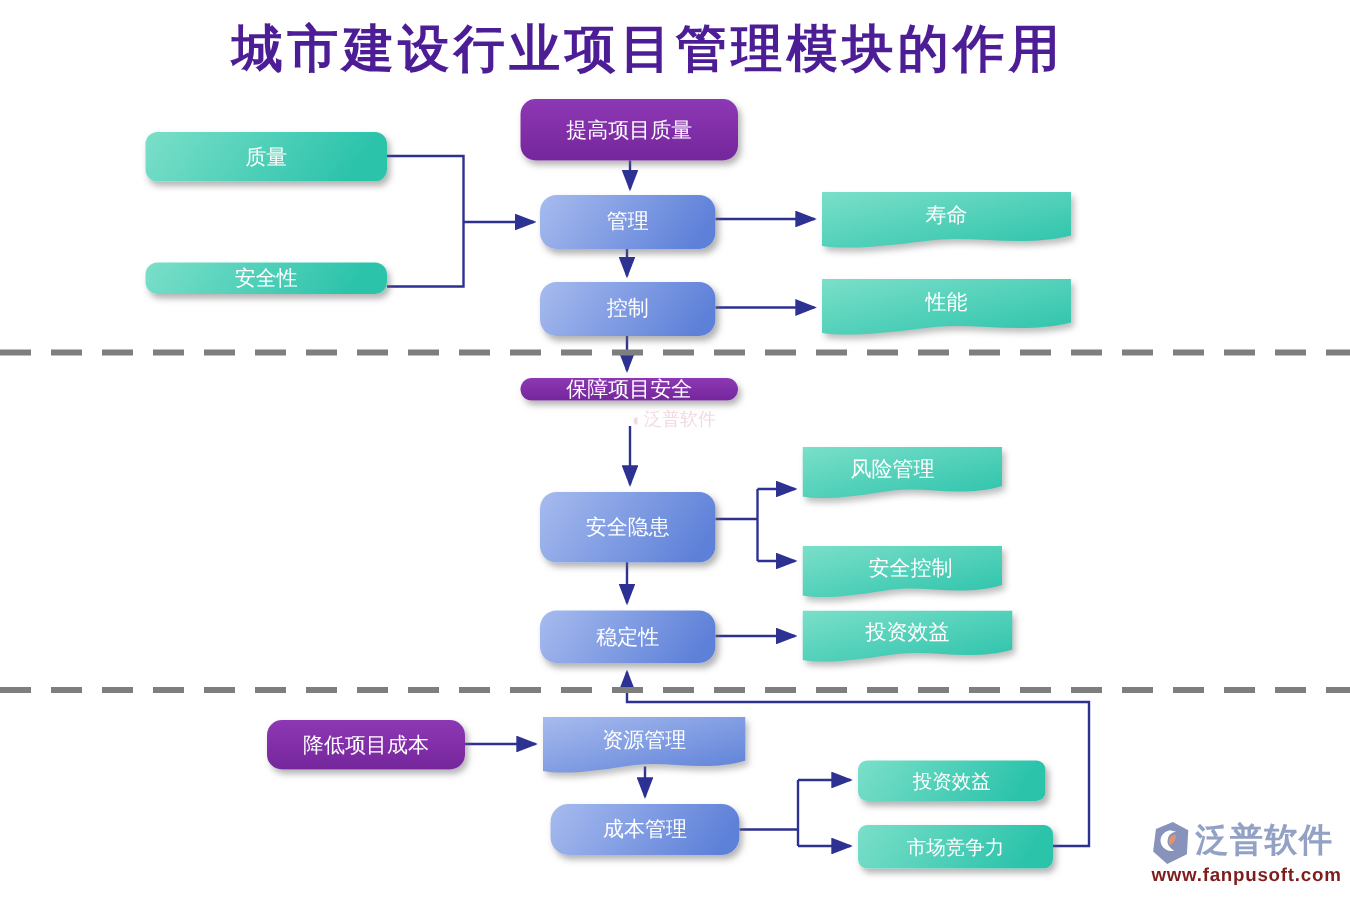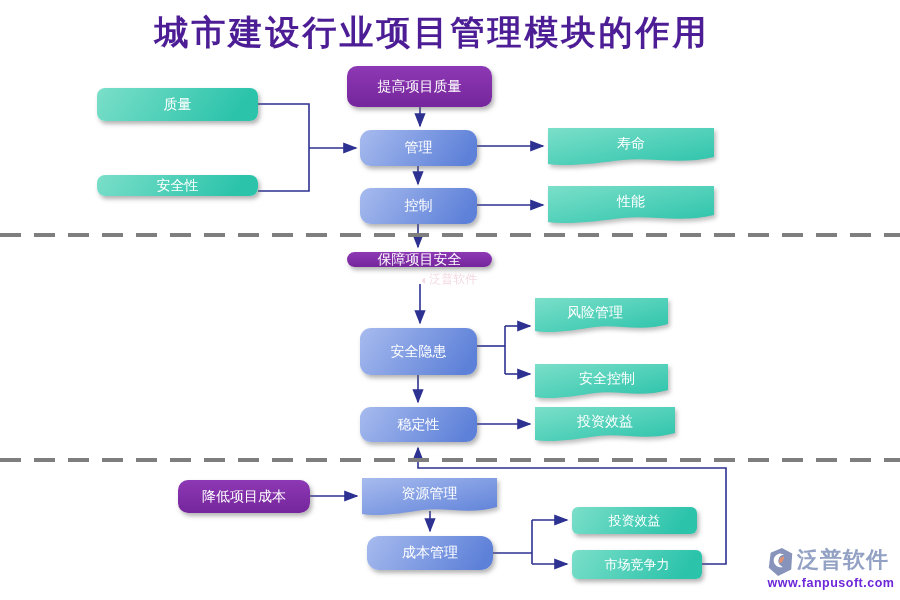--- a/index.html
+++ b/index.html
@@ -21,21 +21,21 @@
   .docwrap{box-shadow:none;}
   .docwrap svg{position:absolute;left:0;top:0;filter:drop-shadow(2px 3px 2px rgba(110,110,110,.45));}
   .doclbl{position:relative;margin-top:-8px;text-align:center;}
   .lbl{position:relative;white-space:nowrap;}
   .small{font-size:13px;}
   .watermark{position:absolute;left:420px;top:271px;width:80px;font-size:12px;
              color:#e8b9c8;opacity:.55;display:flex;align-items:center;gap:2px;z-index:5;}
   .logo{position:absolute;left:766px;top:547px;width:132px;}
   .logo-row{display:flex;align-items:flex-start;gap:3px;}
   .logo-name{font-size:22px;font-weight:bold;color:#93a1c4;letter-spacing:1px;line-height:26px;}
-  .logo-url{font-size:12.5px;font-weight:bold;color:#6d28d9;letter-spacing:.5px;margin-top:-1px;text-align:center;width:130px;}
+  .logo-url{font-size:12.5px;font-weight:bold;color:#7f1d1d;letter-spacing:.5px;margin-top:-1px;text-align:center;width:130px;}
 </style>
 </head>
 <body>
 
 <div class="canvas">
 
   <div class="title">城市建设行业项目管理模块的作用</div>
 
   <svg class="wires" viewBox="0 0 900 600">
     <defs>

